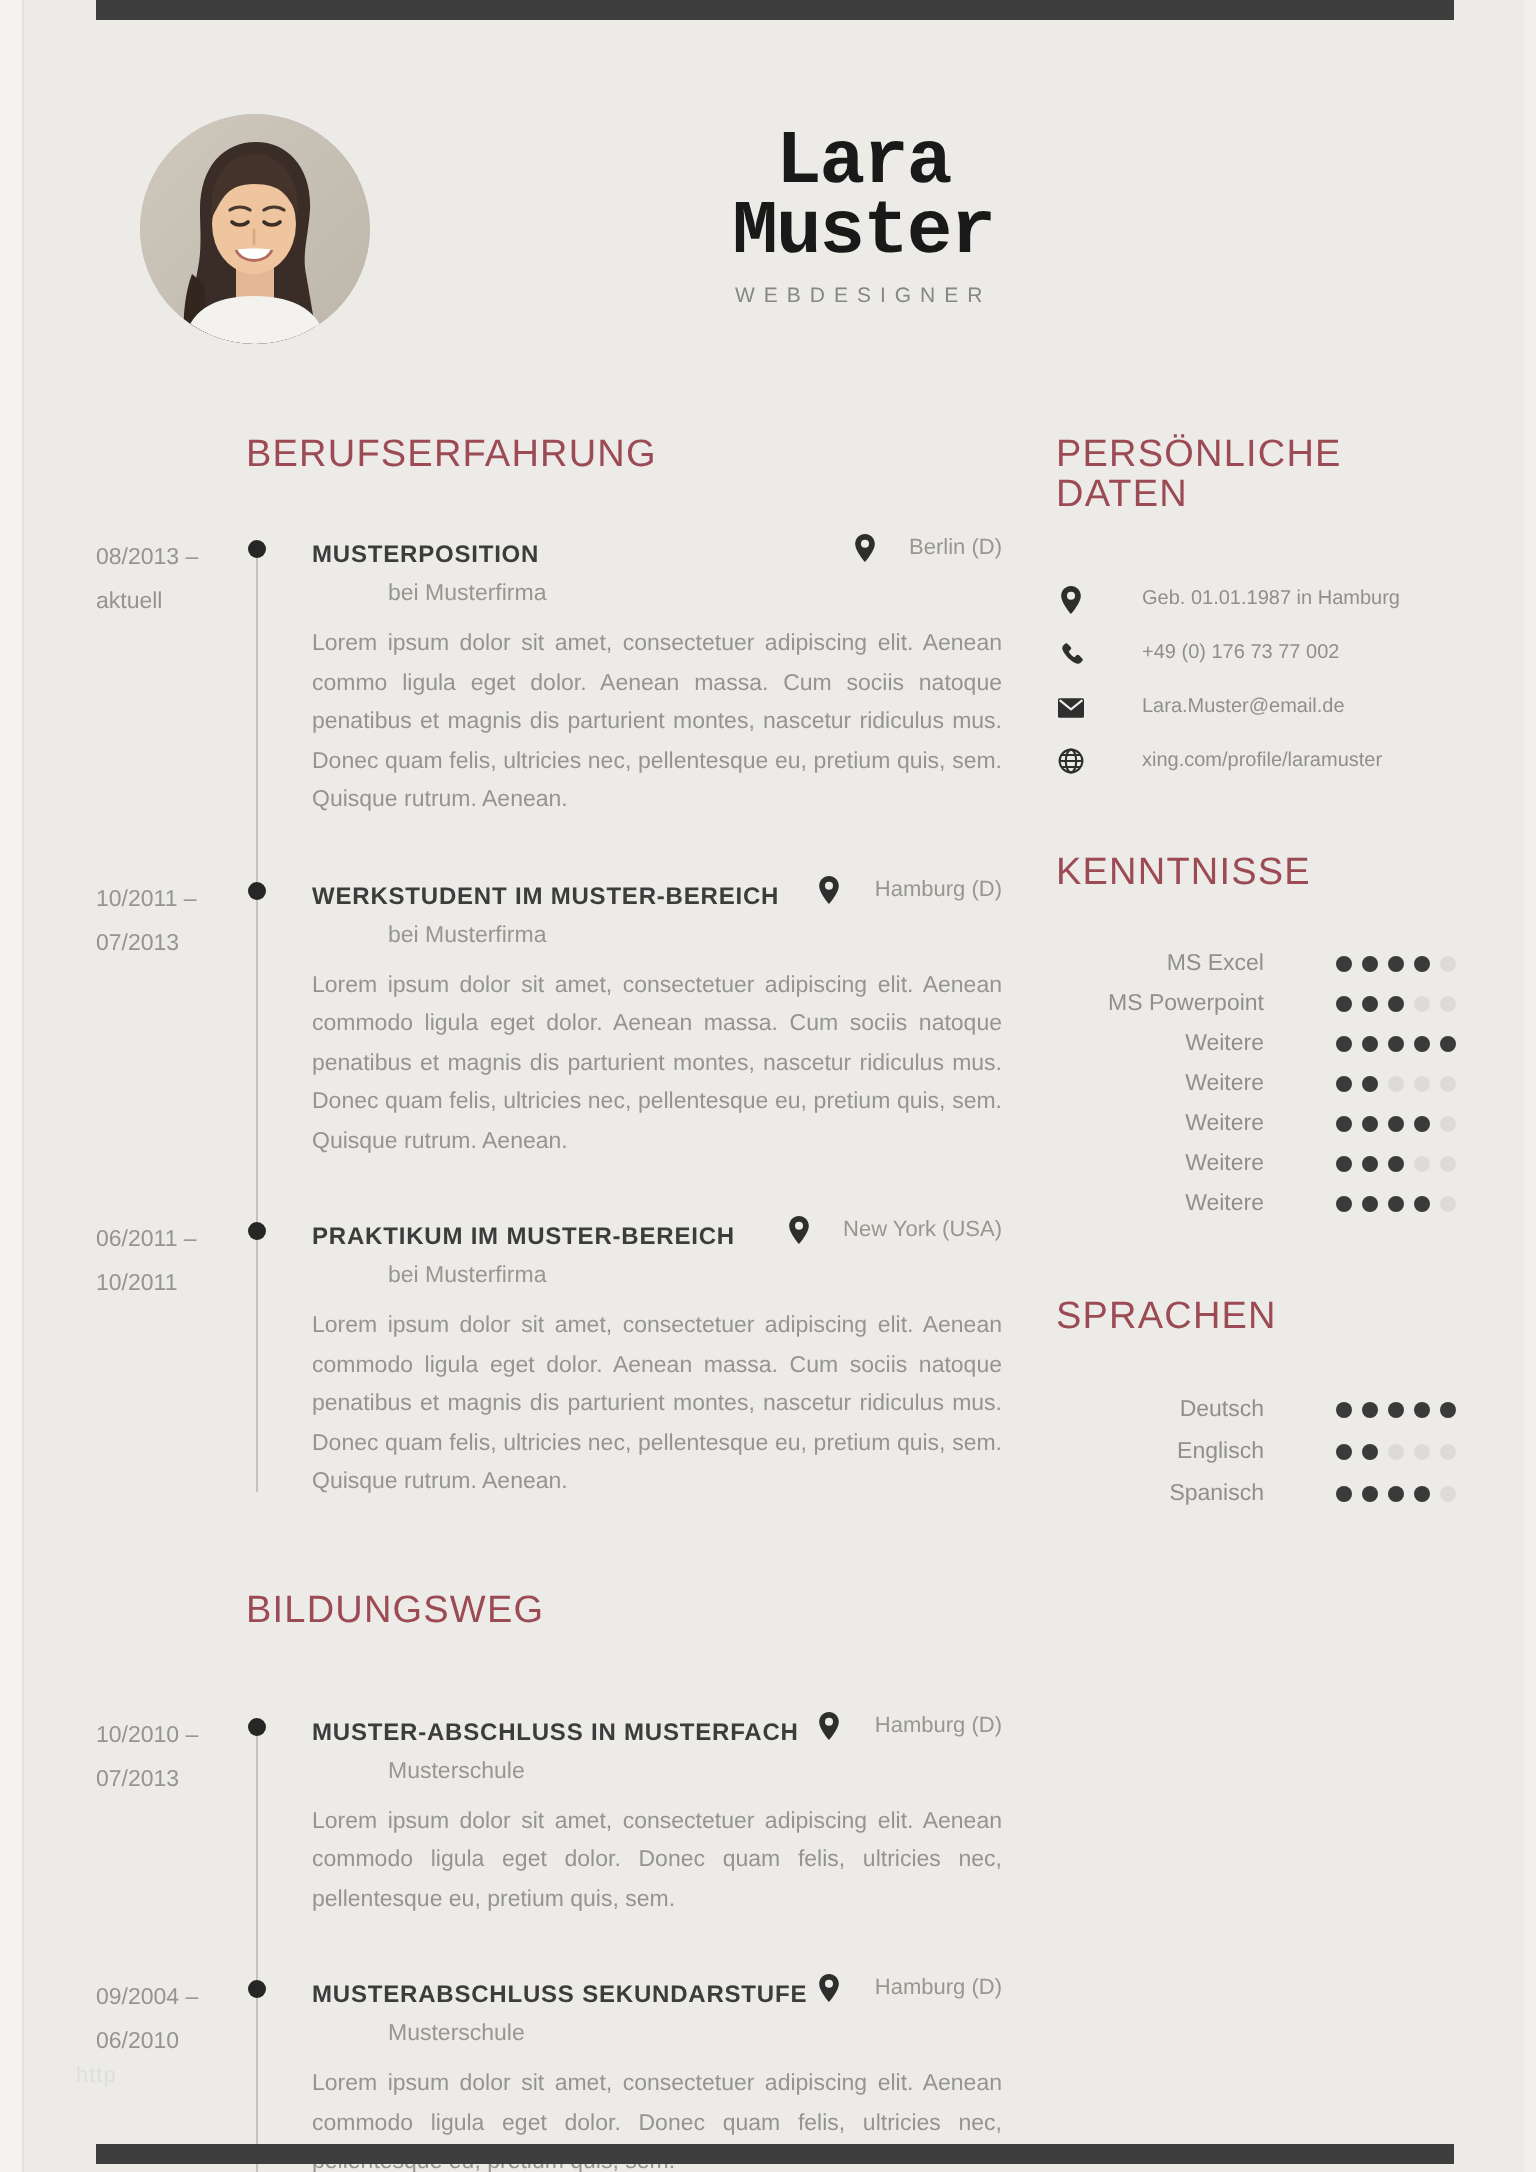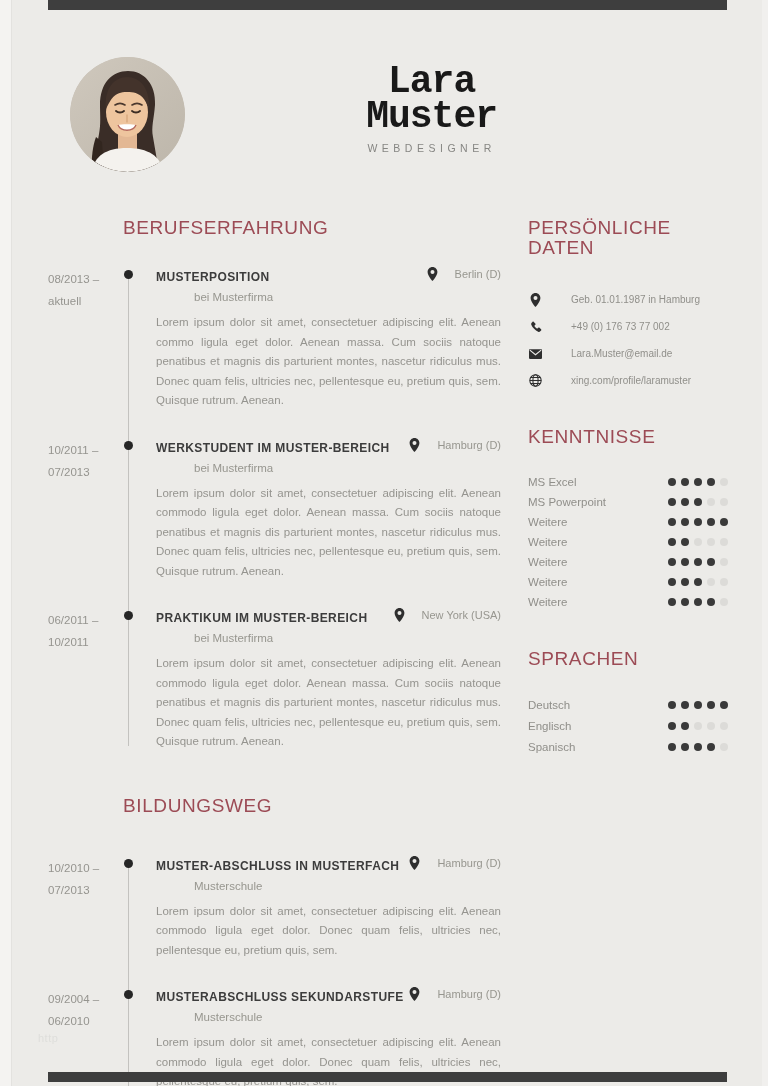--- a/index.html
+++ b/index.html
@@ -82,21 +82,21 @@
 
   
   .contact-list { margin-top:28px; }
   .contact-row { display:flex; align-items:center; height:27px; }
   .contact-icon { width:15px; display:flex; justify-content:center; color:#2e2e2e; }
   .contact-text { margin-left:28px; font-size:10px; color:#908f8a; white-space:nowrap; }
 
   .skills-section { margin-top:33px; }
   .lang-section { margin-top:37px; }
   .rating-list { margin-top:25px; }
-  .rating-row { display:flex; align-items:center; justify-content:space-between; height:20px; }
+  .rating-row { display:flex; align-items:center; justify-content:flex-end; height:20px;gap:36px; }
   .lang-section .rating-row { height:21px; }
   .rating-label { font-size:11.5px; color:#908f8a; }
   .rating-dots { display:flex; gap:5px; }
   .dot { width:8px; height:8px; border-radius:50%; background:#dcdbd8; display:block; }
   .dot.filled { background:#3a3a3a; }
 
   .watermark {
     position:absolute; left:38px; bottom:42px;
     font-size:11px; color:#dededb; letter-spacing:0.5px;
   }

